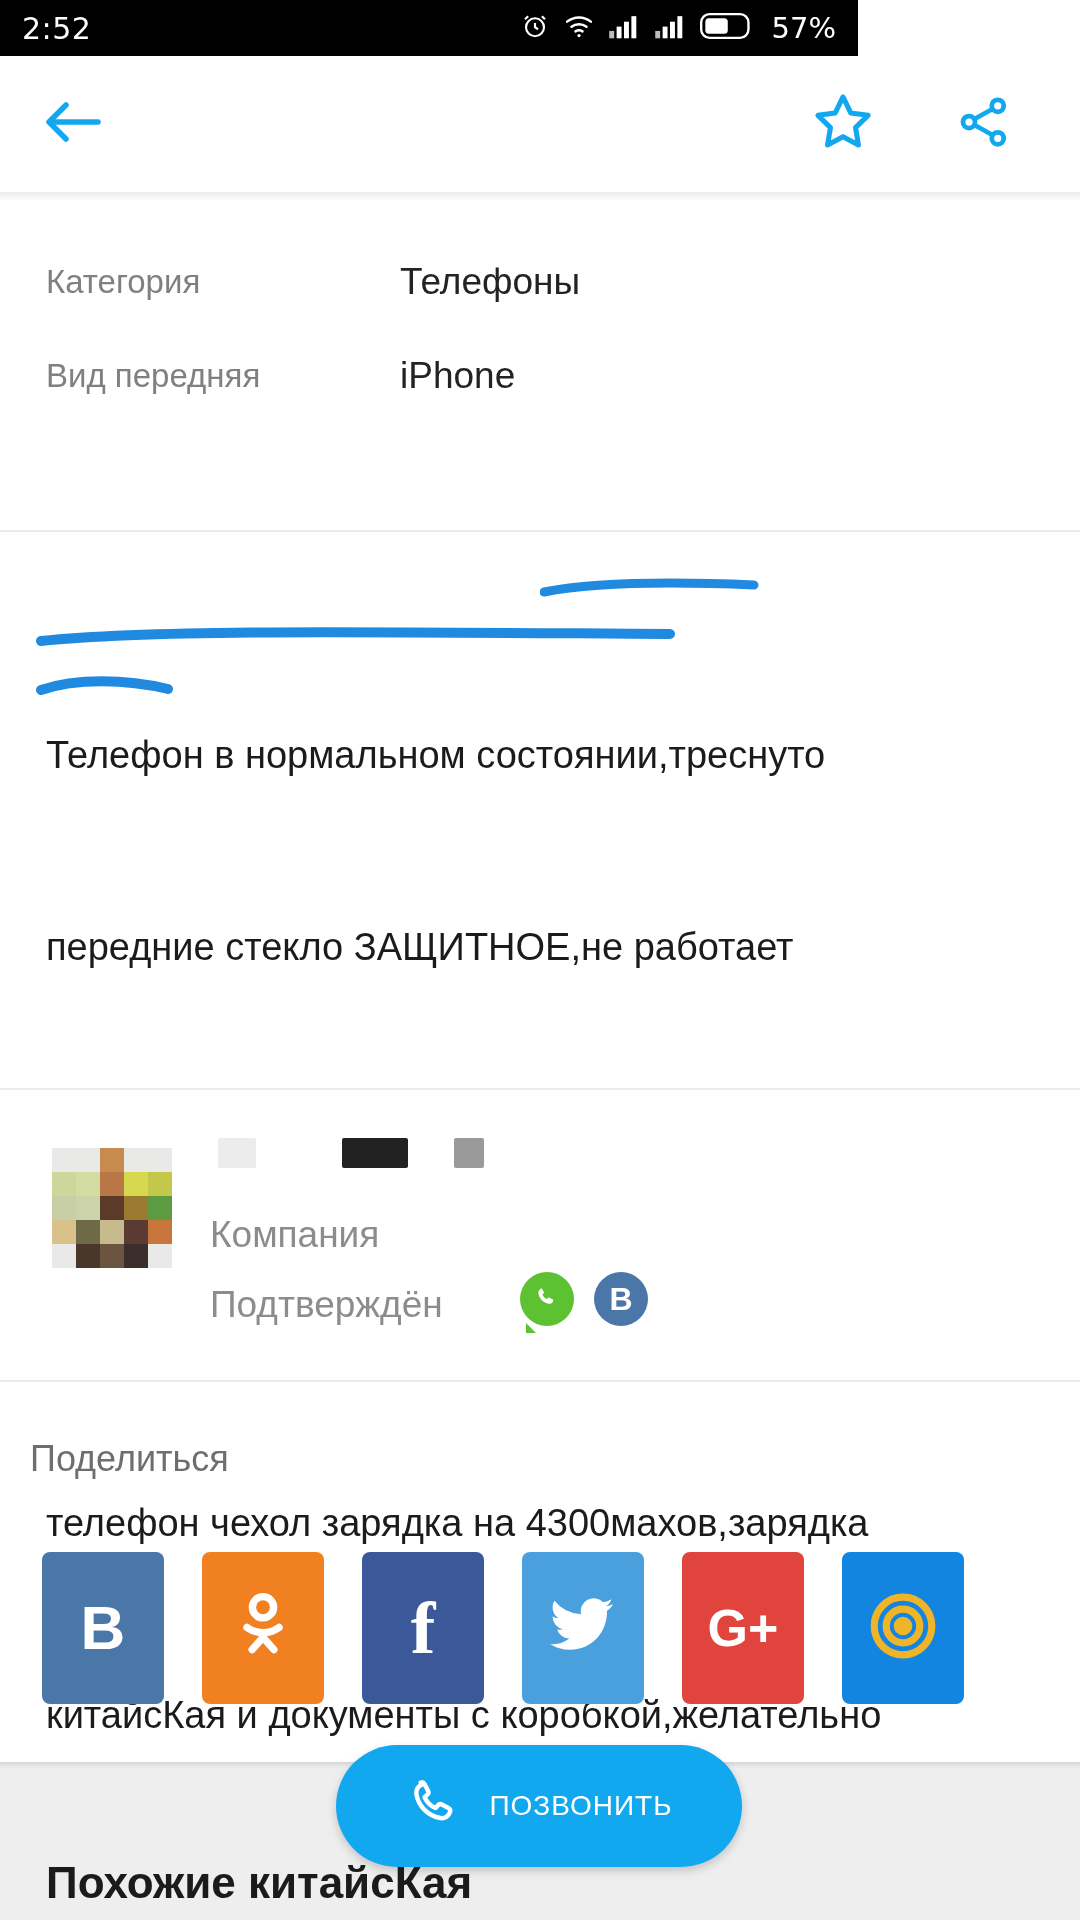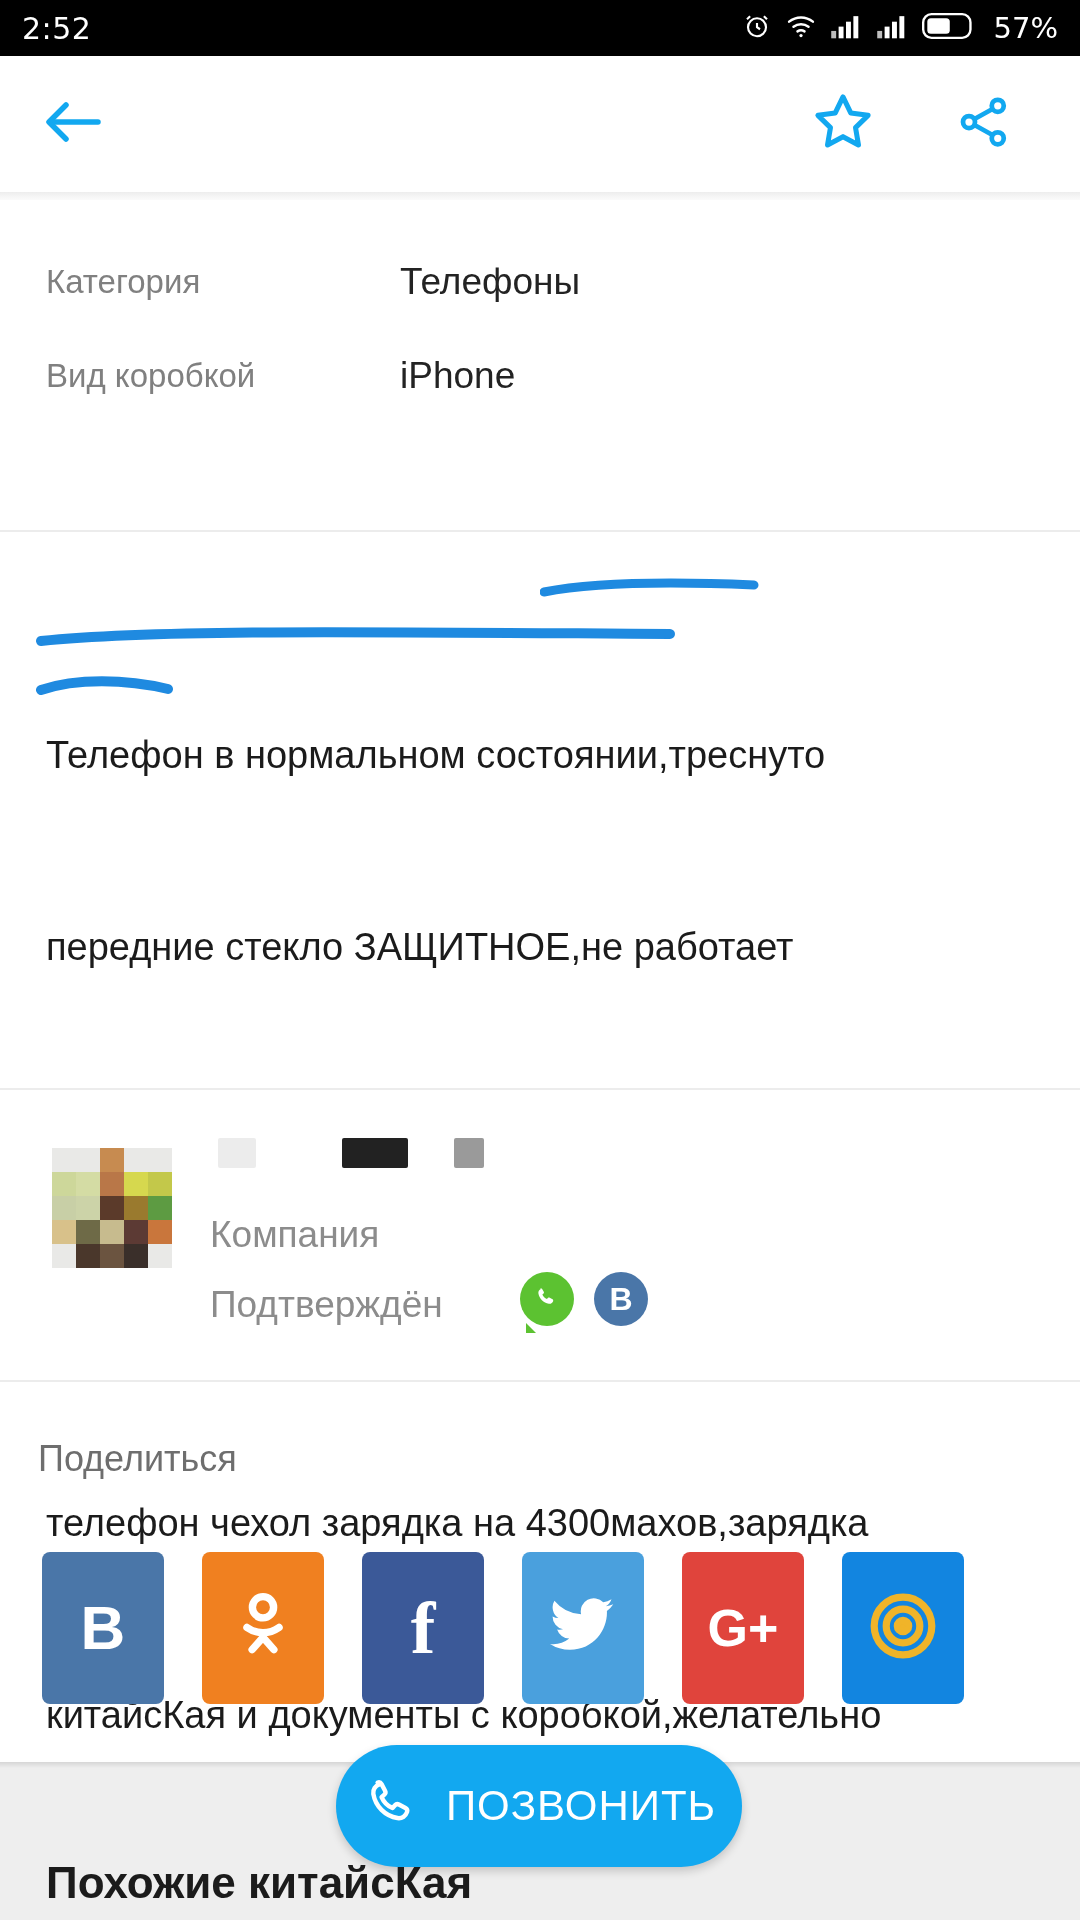--- a/index.html
+++ b/index.html
@@ -6,21 +6,21 @@
   html, body {
     width: 1080px; height: 1920px;
     background: #ffffff;
     font-family: "Liberation Sans", sans-serif;
     overflow: hidden;
   }
   #screen { position: relative; width: 1080px; height: 1920px; background: #fff; }
 
   
   .statusbar {
-    position: absolute; left: 0; top: 0; width: 1080px; height: 56px;
+    position: absolute; left: 0; top: 0; width: 858px; height: 56px;
     background: #000; color: #fff;
     display: flex; align-items: center; padding: 0 22px;
   }
   .sb-time { font-size: 30px; letter-spacing: .5px; font-family: "DejaVu Sans", sans-serif; }
   .sb-right { margin-left: auto; display: flex; align-items: center; gap: 14px; }
   .sb-ico { display: block; }
   .sb-batt-pct { font-size: 29px; margin-left: 6px; font-family: "DejaVu Sans", sans-serif; }
 
   
   .toolbar {
@@ -76,21 +76,21 @@
   .badge-wa { background: #5cc231; position: relative; }
   .badge-wa::after {
     content: ""; position: absolute; left: 6px; bottom: -7px;
     border-left: 10px solid #5cc231; border-top: 10px solid transparent;
     border-bottom: 0 solid transparent;
   }
   .badge-vk { background: #4a76a8; color: #fff; font-size: 32px; font-weight: bold; }
 
   
   .share-title {
-    position: absolute; left: 38px; top: 1438px;
+    position: absolute; left: 30px; top: 1438px;
     font-size: 36px; color: #6e6e6e;
   }
   .share-row { position: absolute; left: 42px; top: 1552px; display: flex; gap: 38px; }
   .share-btn {
     width: 122px; height: 152px; border-radius: 8px;
     display: flex; align-items: center; justify-content: center;
     color: #fff; cursor: pointer;
   }
   .share-glyph { font-size: 62px; font-weight: bold; line-height: 1; }
 
@@ -103,21 +103,21 @@
     position: absolute; left: 0; top: 1762px; width: 1080px; height: 6px;
     background: linear-gradient(rgba(0,0,0,.10), rgba(0,0,0,0));
   }
   .call-btn {
     position: absolute; left: 336px; top: 1745px; width: 406px; height: 122px;
     background: #12a8f0; border-radius: 61px;
     display: flex; align-items: center; justify-content: center; gap: 28px;
     color: #fff; cursor: pointer;
     box-shadow: 0 4px 10px rgba(0,0,0,.18);
   }
-  .call-label { font-size: 42px; letter-spacing: 1px; }
+  .call-label { font-size: 28px; letter-spacing: 1px; }
   .similar-title {
     position: absolute; left: 46px; top: 1858px;
     font-size: 44px; color: #1b1b1b; font-weight: bold;
   }
 </style>
 </head>
 <body>
 
 <div id="screen">
 
@@ -189,21 +189,21 @@
     </span>
   </div>
   <div class="toolbar-shadow"></div>
 
   <div class="params">
     <div class="param-row" style="top:62px">
       <span class="param-label">Категория</span>
       <span class="param-value">Телефоны</span>
     </div>
     <div class="param-row" style="top:156px">
-      <span class="param-label">Вид коробкой</span>
+      <span class="param-label">Вид передняя</span>
       <span class="param-value">iPhone</span>
     </div>
     <div class="divider" style="top:330px"></div>
   </div>
 
   <div class="description">
     <div class="desc-line">Телефон в нормальном состоянии,треснуто</div>
     <div class="desc-line">передние стекло ЗАЩИТНОЕ,не работает</div>
     <div class="desc-line">передняя камера,с фронтальной все в</div>
     <div class="desc-line">порядке,отпечаток работает хорошо,комплект</div>

